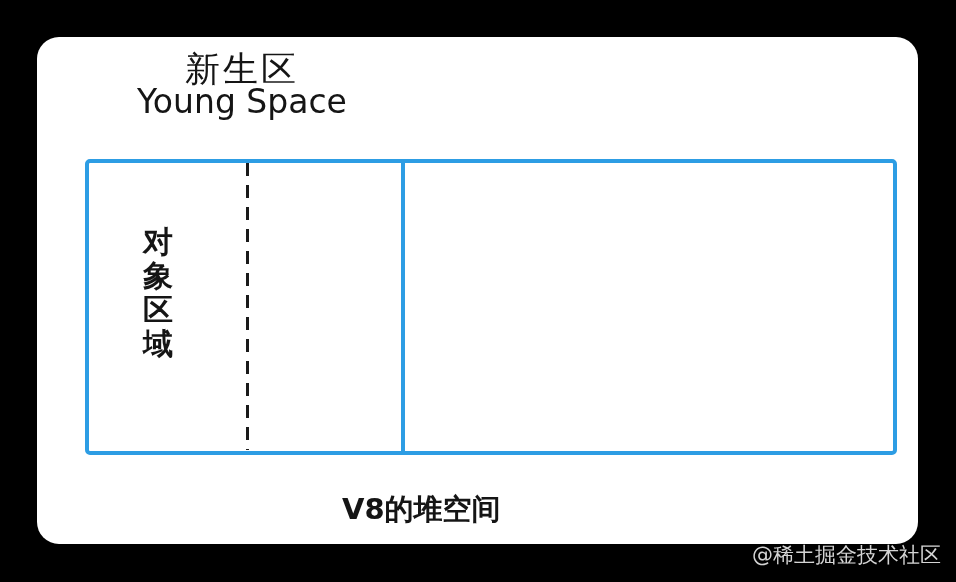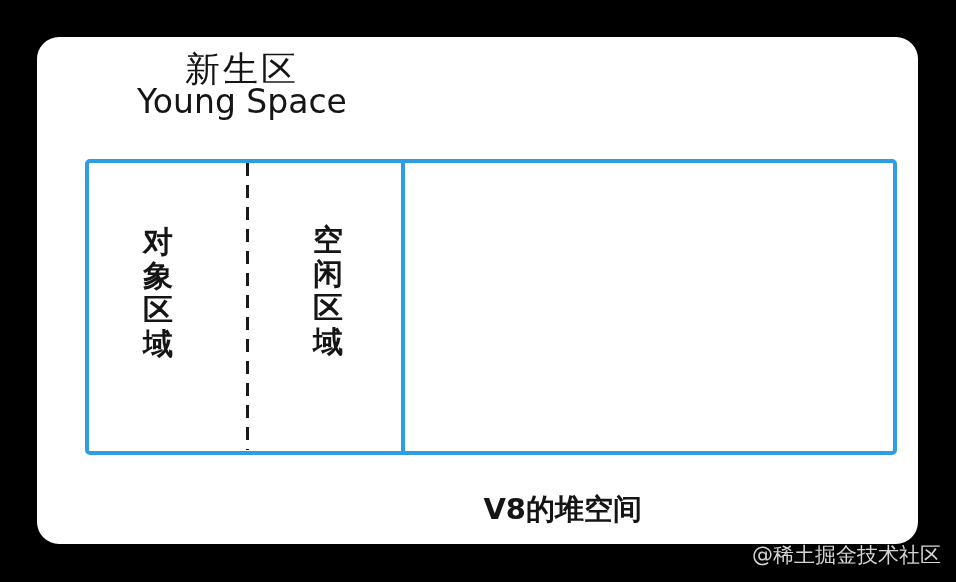--- a/index.html
+++ b/index.html
@@ -93,21 +93,21 @@
     color: var(--diagram-text, #151515);
   }
   .vlabel.object { left: 102px; top: 188px; }
   .vlabel.free   { left: 272px; top: 186px; }
 
   .caption {
     position: absolute;
     left: 305px;
     top: 456px;
     width: 300px;
-    text-align: right;
+    text-align: left;
     font-size: 29px;
     line-height: 32px;
     font-weight: 600;
     color: var(--diagram-text, #151515);
   }
   .watermark {
     position: absolute;
     right: 15px;
     top: 543px;
     font-size: 21px;
@@ -128,19 +128,18 @@
     </div>
 
     <div class="header old">
     </div>
 
     <div class="heap-box"></div>
     <div class="space-divider"></div>
     <div class="dashed-divider"></div>
 
     <div class="vlabel object">对象区域</div>
-    <div class="vlabel free">空闲区域</div>
 
     <div class="caption">V8的堆空间</div>
   </div>
 
   <div class="watermark">@稀土掘金技术社区</div>
 </div>
 
 </body></html>

